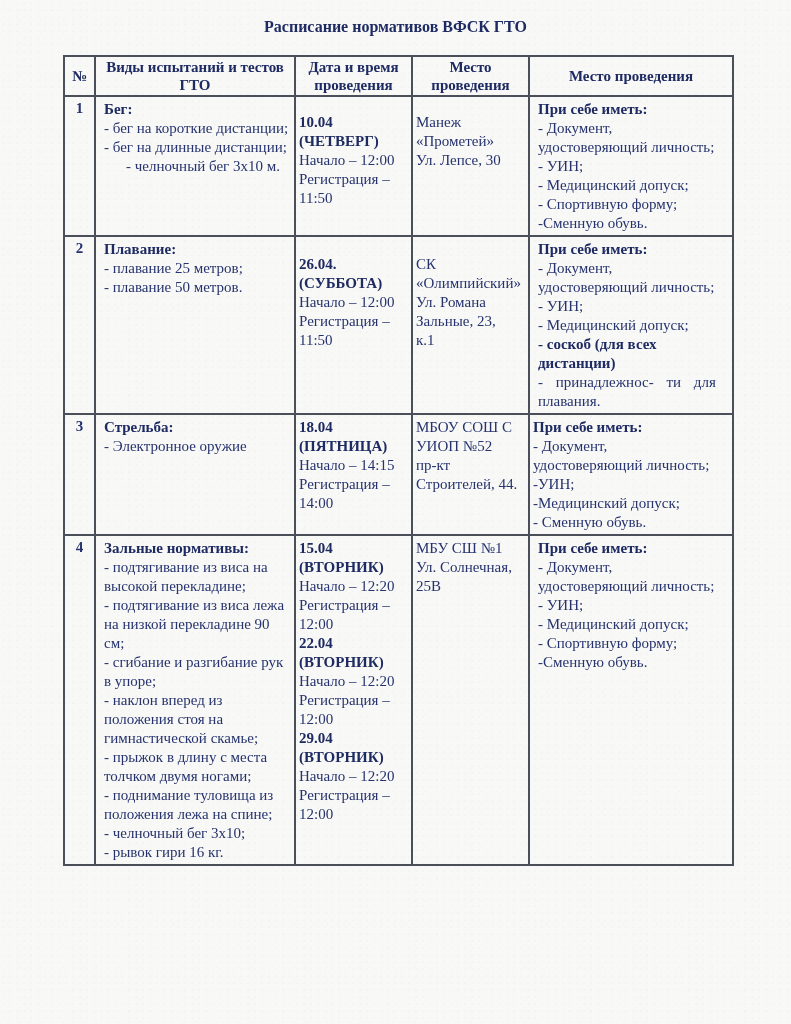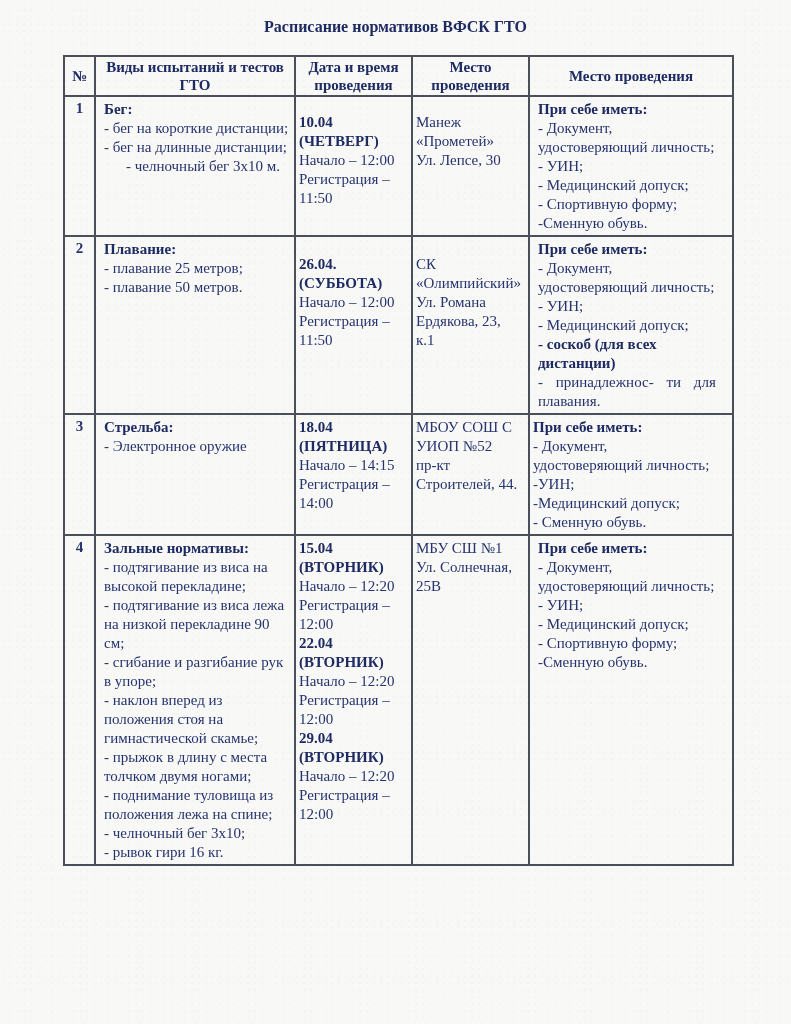--- a/index.html
+++ b/index.html
@@ -131,21 +131,21 @@
             <div class="line b">26.04.</div>
             <div class="line b">(СУББОТА)</div>
             <div class="line">Начало – 12:00</div>
             <div class="line">Регистрация –</div>
             <div class="line">11:50</div>
           </td>
           <td class="cell al-center" style="padding-top: 18px;">
             <div class="line">СК</div>
             <div class="line">«Олимпийский»</div>
             <div class="line">Ул. Романа</div>
-            <div class="line">Ердякова, 23,</div>
+            <div class="line">Зальные, 23,</div>
             <div class="line">к.1</div>
           </td>
           <td class="cell al-left" style="padding-top: 3px;">
             <div class="line b">При себе иметь:</div>
             <div class="line">- Документ,</div>
             <div class="line">удостоверяющий личность;</div>
             <div class="line">- УИН;</div>
             <div class="line">- Медицинский допуск;</div>
             <div class="line b">- соскоб (для всех</div>
             <div class="line b">дистанции)</div>

